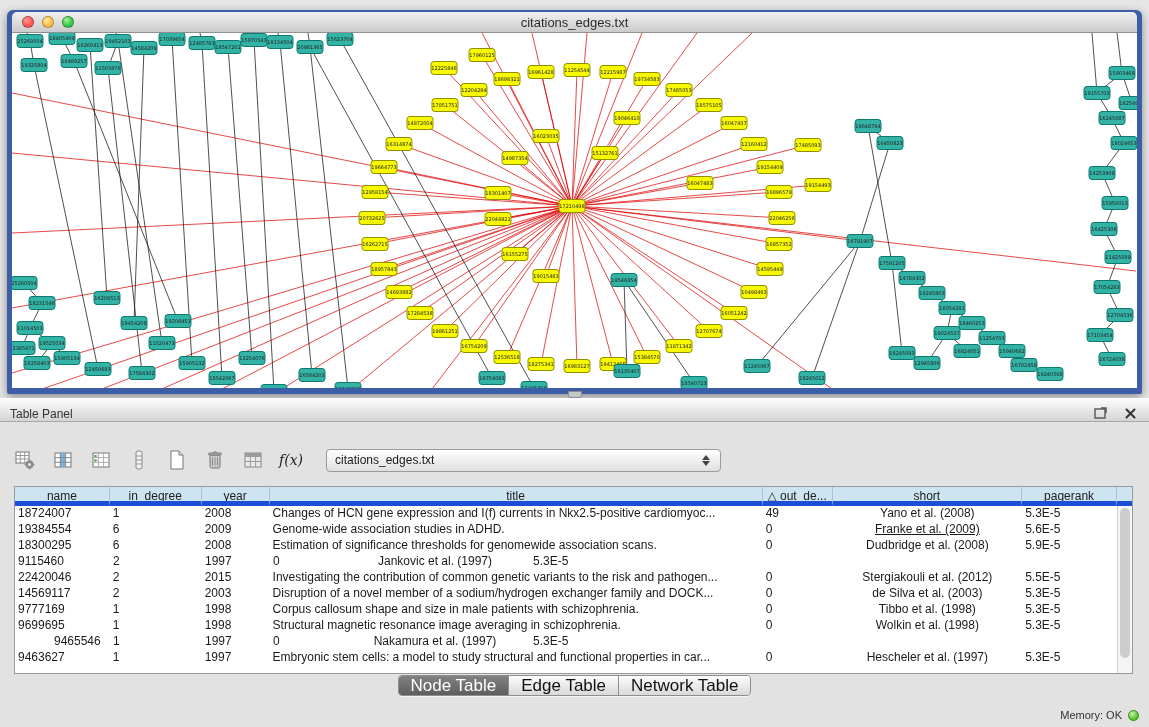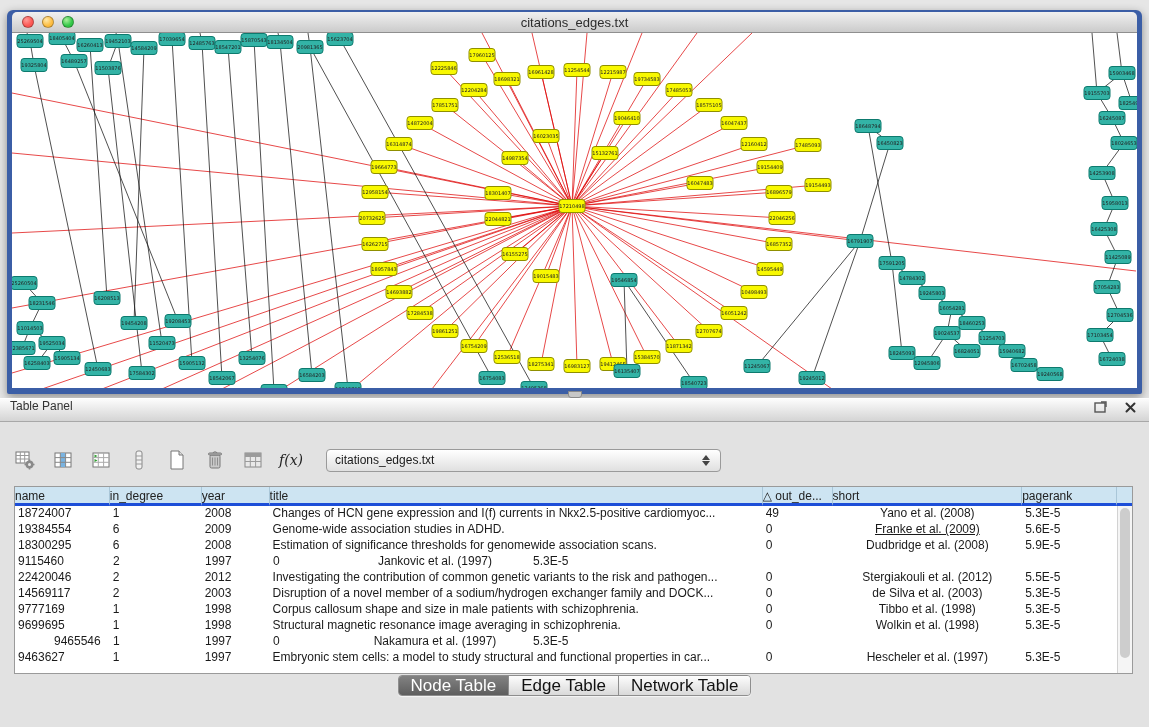--- a/index.html
+++ b/index.html
@@ -25,38 +25,38 @@
   svg.graph { display:block; width:1125px; height:355px; }
   .er { stroke:var(--edge-red,#dd0000); stroke-width:.8; fill:none; opacity:.9; }
   .ek { stroke:var(--edge-black,#1a1a1a); stroke-width:.9; fill:none; opacity:.85; }
   .ny { fill:var(--node-yellow,#f8f800); stroke:#8f8f00; stroke-width:1; }
   .nt { fill:var(--node-teal,#33b3a6); stroke:#0d7a6e; stroke-width:1; }
   .nl { font-size:5px; text-anchor:middle; fill:#222; font-family:"DejaVu Sans",sans-serif; }
 
   
   .table-panel { position:absolute; left:0; top:398px; width:1149px; height:329px; background:#e2e2e2; }
   .panel-header { height:24px; background:linear-gradient(#fcfcfc,#d4d4d4); border-top:1px solid #ffffff;
-    border-bottom:1px solid #a8a8a8; display:flex; align-items:flex-start; padding:0 10px; }
+    border-bottom:1px solid #a8a8a8; display:flex; align-items:flex-end; padding:0 10px; }
   .panel-header .ph-title { font-size:12px; color:#333; }
   .panel-header .sp { flex:1; }
   .hdr-icon { width:18px; height:16px; display:flex; align-items:center; justify-content:center; margin-left:12px; cursor:default; }
 
   .toolbar { position:absolute; top:46px; left:12px; right:12px; height:32px; display:flex; align-items:center; gap:12px; }
   .tbtn { width:26px; height:26px; display:flex; align-items:center; justify-content:center; border-radius:4px; }
   .fx { font-family:"DejaVu Serif",serif; font-style:italic; font-size:14px; color:#222; }
   .combo { margin-left:10px; width:395px; height:23px; border:1px solid #9a9a9a; border-radius:4px;
     background:linear-gradient(#ffffff,#e0e0e0); display:flex; align-items:center; padding:0 8px; font-size:12px; }
   .combo .arrows { margin-left:auto; display:flex; flex-direction:column; align-items:center; gap:1px; padding-right:2px; }
   .combo .arrows i { display:block; width:0; height:0; border-left:4px solid transparent; border-right:4px solid transparent; }
   .combo .arrows .up { border-bottom:5px solid #444; }
   .combo .arrows .dn { border-top:5px solid #444; }
 
   .table-area { position:absolute; top:88px; left:14px; right:16px; height:188px; border:1px solid #9a9a9a; background:#fff; }
   .thead { display:flex; height:19px; background:var(--header-blue,#cde4f2); }
-  .th { border-right:1px solid #a9c6d8; border-bottom:3px solid #1d4ed8; font-size:12px; text-align:left;
+  .th { border-right:1px solid #a9c6d8; border-bottom:5px solid #1d4ed8; font-size:12px; text-align:center;
     line-height:18px; overflow:hidden; white-space:nowrap; color:#222; }
   .th.corner { border-right:none; }
   .tbody { position:absolute; top:19px; left:0; right:15px; bottom:0; overflow:hidden; }
   .tr { display:flex; height:16px; line-height:15px; }
   .td { padding:0 3px; font-size:12px; overflow:hidden; white-space:nowrap; }
   .td.c { text-align:center; }
   .vscroll { position:absolute; top:19px; right:0; width:15px; bottom:0; background:#f5f5f5; border-left:1px solid #d2d2d2; }
   .thumb { position:absolute; left:2px; right:2px; top:2px; height:150px; border-radius:6px; background:#cdcdcd; }
 
   .tabs { position:absolute; left:0; right:0; top:277px; display:flex; justify-content:center; }
@@ -837,21 +837,21 @@
           <div class="td" style="width: 95px;">9115460</div>
           <div class="td" style="width: 92px;">2</div>
           <div class="td" style="width: 68px;">1997</div>
           <div class="td" style="width: 70px;">0</div>
           <div class="td c" style="width: 190px;">Jankovic et al. (1997)</div>
           <div class="td" style="width: 95px;">5.3E-5</div>
         </div>
         <div class="tr">
           <div class="td" style="width: 95px;">22420046</div>
           <div class="td" style="width: 92px;">2</div>
-          <div class="td" style="width: 68px;">2012</div>
+          <div class="td" style="width: 68px;">2015</div>
           <div class="td" style="width: 494px;">Investigating the contribution of common genetic variants to the risk and pathogen...</div>
           <div class="td" style="width: 70px;">0</div>
           <div class="td c" style="width: 190px;">Stergiakouli et al. (2012)</div>
           <div class="td" style="width: 95px;">5.5E-5</div>
         </div>
         <div class="tr">
           <div class="td" style="width: 95px;">14569117</div>
           <div class="td" style="width: 92px;">2</div>
           <div class="td" style="width: 68px;">2003</div>
           <div class="td" style="width: 494px;">Disruption of a novel member of a sodium/hydrogen exchanger family and DOCK...</div>
@@ -901,13 +901,17 @@
   </div>
 
   <div class="tabs">
     <div class="tabgroup">
         <div class="tab active">Node Table</div>
         <div class="tab">Edge Table</div>
         <div class="tab">Network Table</div>
       </div>
   </div>
 
+  <div class="statusbar">
+    <span>Memory: OK</span>
+    <span class="memdot"></span>
+  </div>
 </div>
 
 </body></html>

